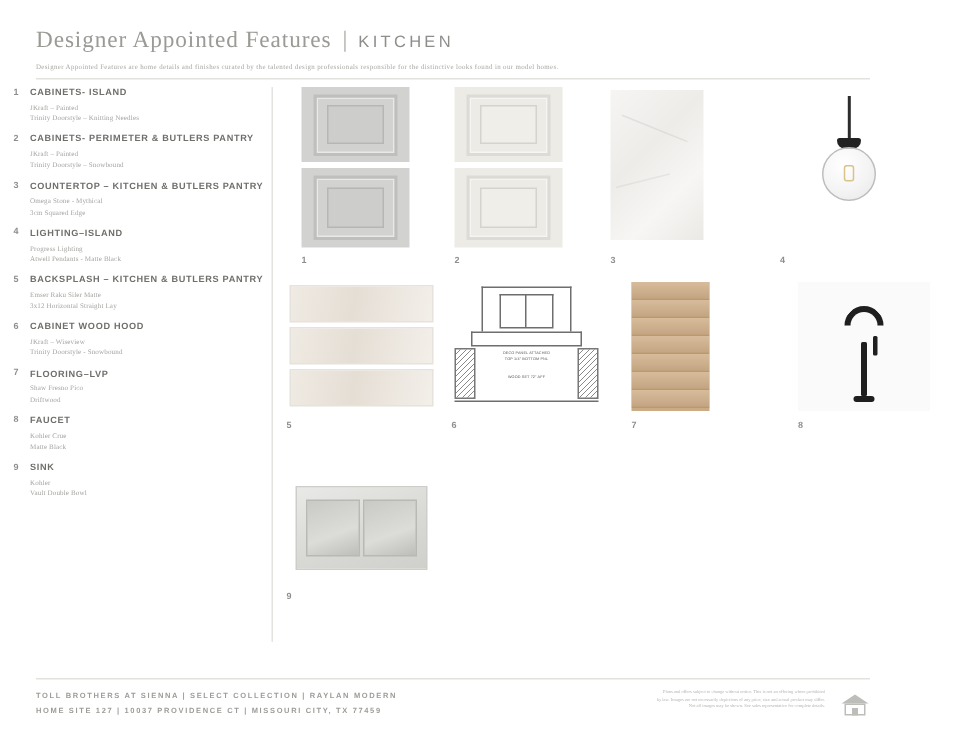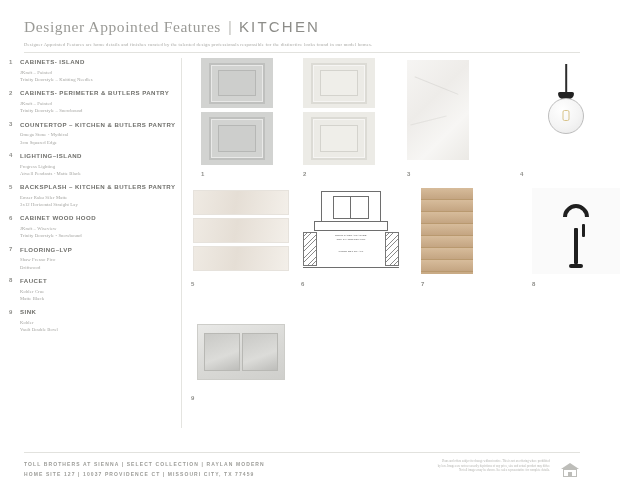--- a/index.html
+++ b/index.html
@@ -14,21 +14,21 @@
 
   
   .header { position: absolute; left: 24px; top: 18px; right: 24px; }
   .title-row { display: flex; align-items: baseline; gap: 7px; }
   .title-main {
     font-size: 15.5px; letter-spacing: 0.6px; color: #9a9a96;
     font-family: "Liberation Serif", serif; font-weight: normal;
   }
   .title-sep { font-size: 15px; color: #c3c3bf; font-weight: 300; }
   .title-sub {
-    font-size: 15px; letter-spacing: 2.2px; color: #8d8d89;
+    font-size: 11px; letter-spacing: 2.2px; color: #8d8d89;
     font-family: "Liberation Sans", sans-serif;
   }
   .subtitle {
     margin-top: 6px; font-size: 4.6px; letter-spacing: 0.25px;
     color: #a8a8a4; font-family: "Liberation Serif", serif;
   }
   .header-rule {
     position: absolute; left: 24px; right: 24px; top: 52px;
     height: 1px; background: #e2e2de;
   }

